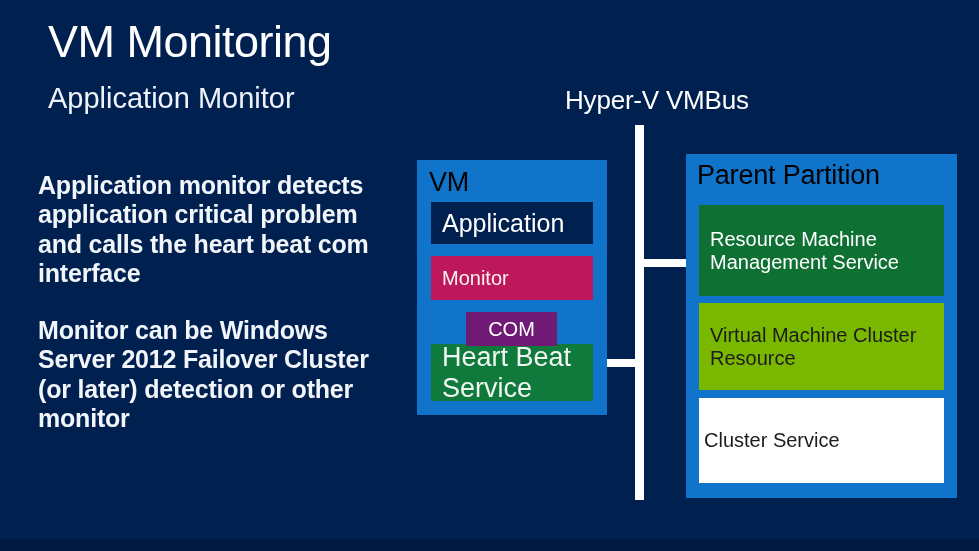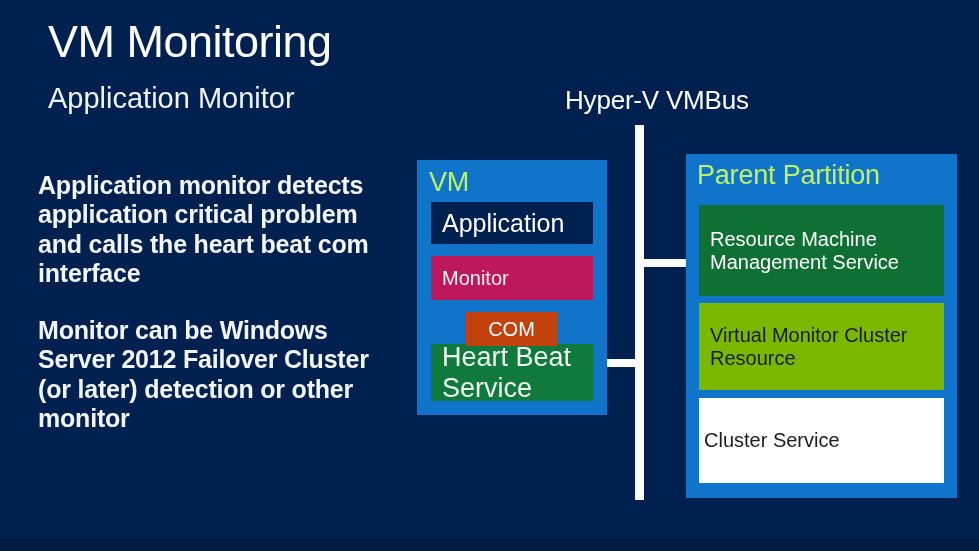--- a/index.html
+++ b/index.html
@@ -106,21 +106,21 @@
     height: 255px;
   }
   .panel-parent {
     left: 686px;
     top: 154px;
     width: 271px;
     height: 344px;
   }
   .panel-heading {
     position: absolute;
-    color: #bef264;
+    color: #000000;
     font-size: 27px;
     font-weight: 400;
     letter-spacing: -0.2px;
     white-space: nowrap;
   }
   .panel-vm .panel-heading { left: 12px; top: 7px; }
   .panel-parent .panel-heading { left: 11px; top: 6px; font-size: 27px; }
 
   .box {
     position: absolute;
@@ -141,21 +141,21 @@
   }
   .box-monitor {
     left: 14px;  top: 96px;  width: 162px; height: 44px;
     background: #be185d;
     color: #f7f2ec;
     font-size: 20px;
     padding-left: 11px;
   }
   .box-com {
     left: 49px;  top: 152px; width: 91px;  height: 34px;
-    background: #c2410c;
+    background: #701a75;
     color: #ffffff;
     font-size: 20px;
     justify-content: center;
     z-index: 3;
   }
   .box-heartbeat {
     left: 14px;  top: 184px; width: 162px; height: 57px;
     background: #10793c;
     color: #f0f7f2;
     font-size: 27px;
@@ -209,17 +209,17 @@
     <div class="panel-heading">VM</div>
     <div class="box box-application">Application</div>
     <div class="box box-monitor">Monitor</div>
     <div class="box box-com">COM</div>
     <div class="box box-heartbeat">Heart Beat Service</div>
   </div>
 
   <div class="panel panel-parent">
     <div class="panel-heading">Parent Partition</div>
     <div class="box box-vmms">Resource Machine Management Service</div>
-    <div class="box box-vmcr">Virtual Monitor Cluster Resource</div>
+    <div class="box box-vmcr">Virtual Machine Cluster Resource</div>
     <div class="box box-clustersvc">Cluster Service</div>
   </div>
 
 </div>
 
 </body></html>

